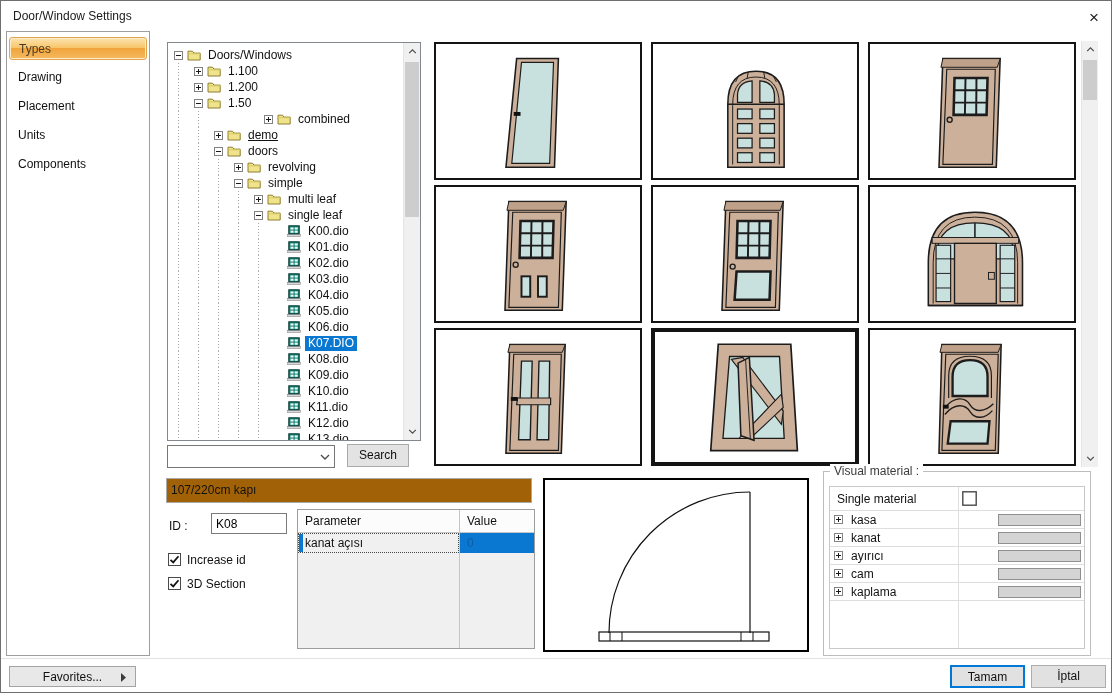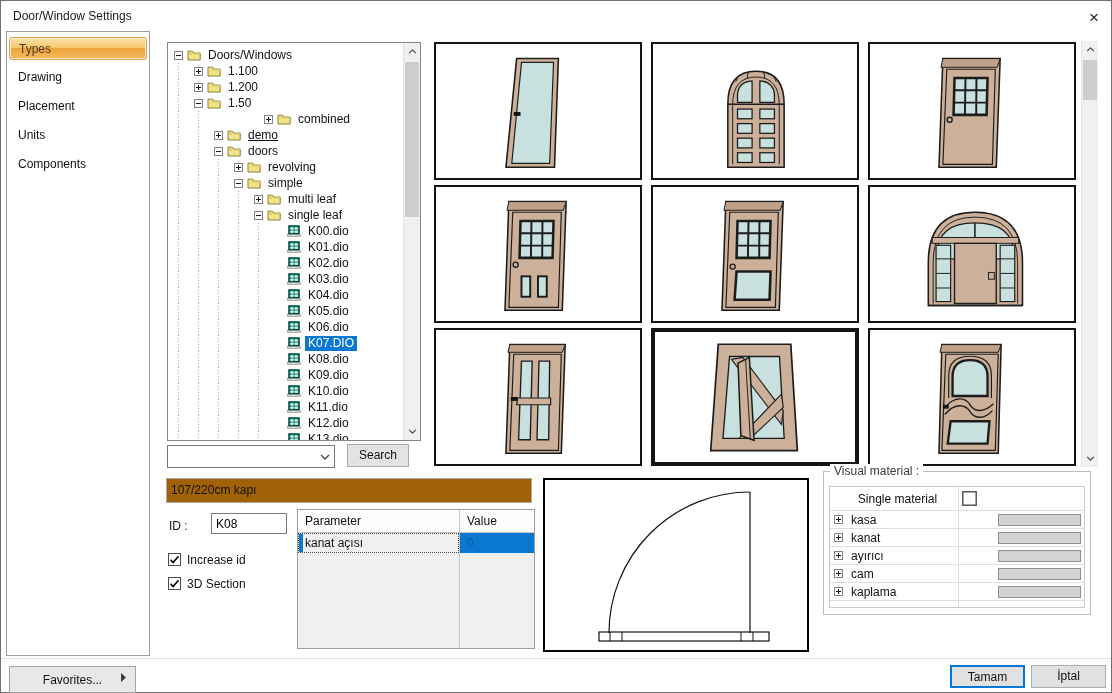--- a/index.html
+++ b/index.html
@@ -72,36 +72,36 @@
   .param-row.sel .pc1{outline:1px dotted #4a4a4a;outline-offset:-1px;}
   .param-row.sel .pc1::before{content:"";position:absolute;left:1px;top:1px;bottom:1px;width:4px;background:#0a78d0;}
   .pc2{flex:1;box-sizing:border-box;padding:3px 0 0 8px;}
   .param-row.sel .pc2{background:#0a78d0;color:#0b5da6;}
 
   
   #plan-box{left:542px;top:477px;width:266px;height:174px;border:2px solid #000;box-sizing:border-box;background:#fff;}
   #plan-box svg{width:100%;height:100%;display:block;}
 
   
-  #mat-group{left:822px;top:470px;width:268px;height:144px;border:1px solid #bdbdbd;box-sizing:border-box;text-align:center;}
+  #mat-group{left:822px;top:470px;width:268px;height:185px;border:1px solid #bdbdbd;box-sizing:border-box;}
   #mat-group-label{position:absolute;top:-8px;left:6px;background:#fff;padding:0 4px;color:#3c3c3c;}
   #mat-table{position:absolute;left:5px;top:14px;right:5px;bottom:6px;border:1px solid #c9c9c9;background:#fff;overflow:hidden;}
   .mvline{position:absolute;left:128px;top:0;bottom:0;width:1px;background:#dedede;}
   #mat-sm-row{display:flex;height:23px;border-bottom:1px solid #dedede;align-items:center;position:relative;}
   #mat-sm-label{width:128px;padding-left:7px;box-sizing:border-box;}
   #mat-sm-check{margin-left:4px;display:inline-flex;width:15px;height:15px;}
   .mat-row{display:flex;height:17px;border-bottom:1px solid #dedede;align-items:center;}
   .mc1{width:128px;display:flex;align-items:center;padding-left:4px;box-sizing:border-box;gap:8px;}
   .mexp{display:inline-flex;width:9px;height:9px;}
   .mc2{flex:1;display:flex;align-items:center;justify-content:flex-end;padding-right:3px;box-sizing:border-box;}
   .mbar{width:83px;height:12px;background:#d4d4d4;border:1px solid #8f8f8f;box-sizing:border-box;}
 
   
   #footer-sep{left:0;right:0;top:657px;height:1px;background:#e2e2e2;}
-  #favorites-btn{left:8px;top:665px;width:127px;height:27px;background:#e8e8e8;border:1px solid #a3a3a3;box-sizing:border-box;
+  #favorites-btn{left:8px;top:665px;width:127px;height:21px;background:#e8e8e8;border:1px solid #a3a3a3;box-sizing:border-box;
                  display:flex;align-items:center;justify-content:center;position:absolute;}
   #fav-arrow{position:absolute;right:9px;top:6px;display:inline-flex;}
   .btn{position:absolute;height:23px;box-sizing:border-box;background:#e1e1e1;text-align:center;line-height:20px;}
   #ok-btn{left:949px;top:664px;width:75px;border:2px solid #0078d7;}
   #cancel-btn{left:1030px;top:664px;width:75px;border:1px solid #adadad;line-height:21px;}
 </style>
 </head>
 <body>
 
 <div class="dialog">

